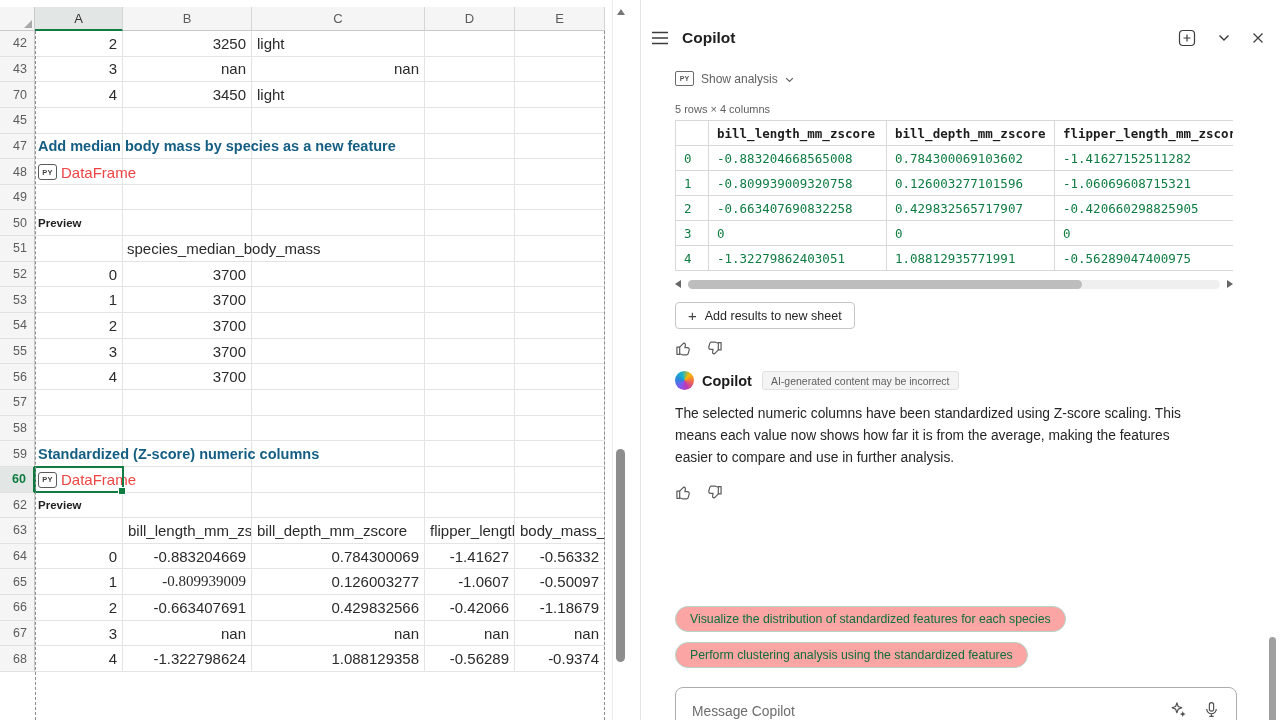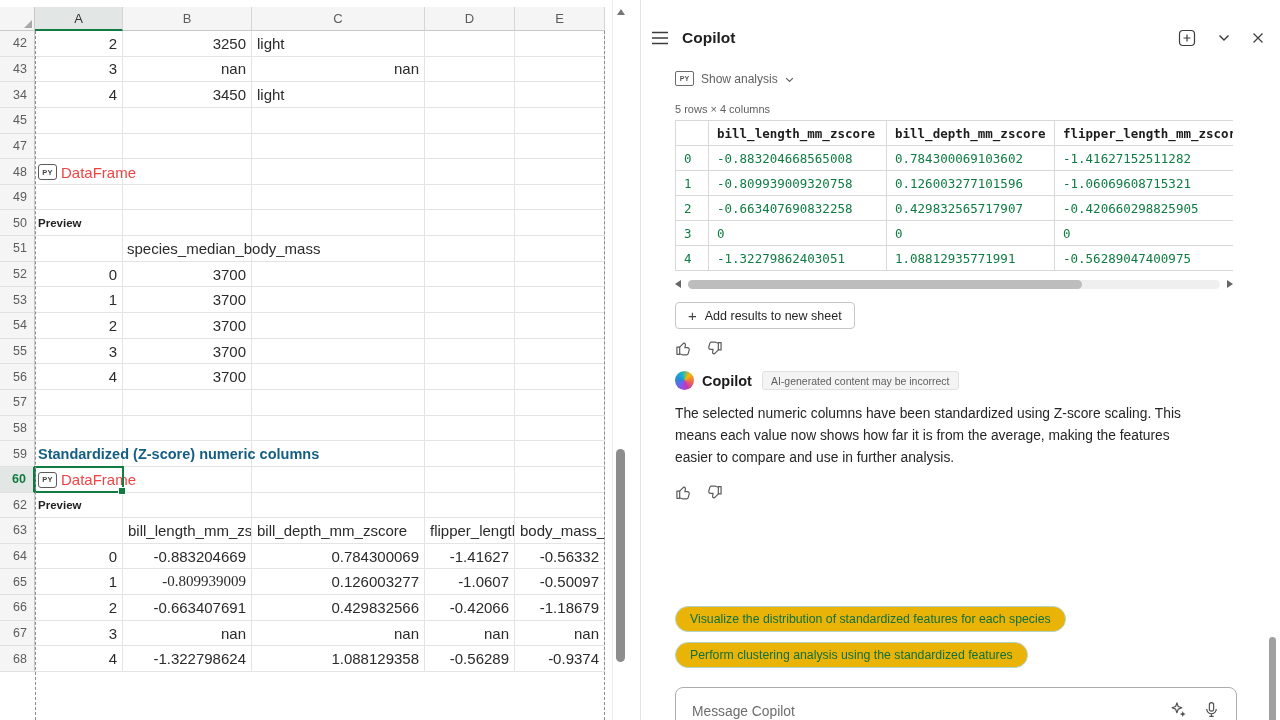--- a/index.html
+++ b/index.html
@@ -103,21 +103,21 @@
 
   .cp-message{position:absolute;top:403px;left:34px;width:516px;margin:0;font-size:13.8px;
     line-height:1.58;color:#262626;}
 
   .cp-stop{position:absolute;top:537px;left:0;width:100%;display:flex;justify-content:center;}
   .cp-stop-inner{display:inline-flex;align-items:center;gap:8px;color:#424242;font-size:12.5px;cursor:pointer;}
 
   .chips{position:absolute;left:34px;top:606px;display:flex;flex-direction:column;
     align-items:flex-start;gap:10px;}
   .chip{border:1px solid #b3d4c4;border-radius:14px;padding:5px 14px;font-size:12.3px;
-    color:var(--chip-green);background:#eab308;cursor:pointer;white-space:nowrap;}
+    color:var(--chip-green);background:#fca5a5;cursor:pointer;white-space:nowrap;}
 
   .cp-input{position:absolute;top:687px;left:34px;width:562px;height:56px;border:1px solid #acacac;
     border-radius:8px;box-sizing:border-box;background:#fff;}
   .cp-input-ph{position:absolute;left:16px;top:16px;font-size:13.8px;color:#6d6d6d;}
   .cp-input-icons{position:absolute;right:16px;top:13px;display:flex;gap:16px;color:#4f4f4f;}
   .cp-input-icons span{display:inline-flex;cursor:pointer;}
 
   .cp-vthumb{position:absolute;right:4px;top:637px;width:7px;height:100px;background:#a0a0a0;border-radius:4px;}
 </style>
 </head>
@@ -147,21 +147,21 @@
         </div>
         <div class="g-row">
           <div class="g-rowhdr">43</div>
           <div class="g-cell a-r" style="width: 88px;">3</div>
           <div class="g-cell a-r" style="width: 129px;">nan</div>
           <div class="g-cell a-r" style="width: 173px;">nan</div>
           <div class="g-cell" style="width: 90px;"></div>
           <div class="g-cell" style="width: 90px;"></div>
         </div>
         <div class="g-row">
-          <div class="g-rowhdr">34</div>
+          <div class="g-rowhdr">70</div>
           <div class="g-cell a-r" style="width: 88px;">4</div>
           <div class="g-cell a-r" style="width: 129px;">3450</div>
           <div class="g-cell a-l" style="width: 173px;">light</div>
           <div class="g-cell" style="width: 90px;"></div>
           <div class="g-cell" style="width: 90px;"></div>
         </div>
         <div class="g-row">
           <div class="g-rowhdr">45</div>
           <div class="g-cell" style="width: 88px;"></div>
           <div class="g-cell" style="width: 129px;"></div>
@@ -169,20 +169,21 @@
           <div class="g-cell" style="width: 90px;"></div>
           <div class="g-cell" style="width: 90px;"></div>
         </div>
         <div class="g-row">
           <div class="g-rowhdr">47</div>
           <div class="g-cell" style="width: 88px;"></div>
           <div class="g-cell" style="width: 129px;"></div>
           <div class="g-cell" style="width: 173px;"></div>
           <div class="g-cell" style="width: 90px;"></div>
           <div class="g-cell" style="width: 90px;"></div>
+          <span class="g-over g-heading">Add median body mass by species as a new feature</span>
         </div>
         <div class="g-row">
           <div class="g-rowhdr">48</div>
           <div class="g-cell" style="width: 88px;"></div>
           <div class="g-cell" style="width: 129px;"></div>
           <div class="g-cell" style="width: 173px;"></div>
           <div class="g-cell" style="width: 90px;"></div>
           <div class="g-cell" style="width: 90px;"></div>
           <span class="g-over">
             <span class="py-badge">PY</span>

